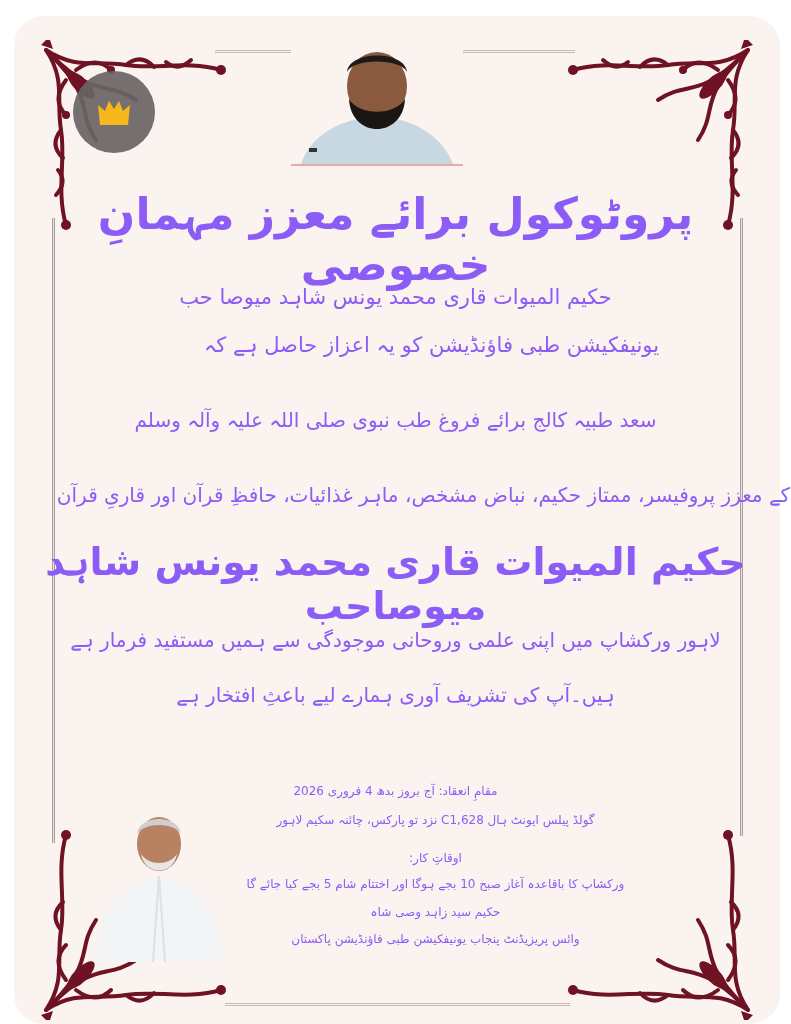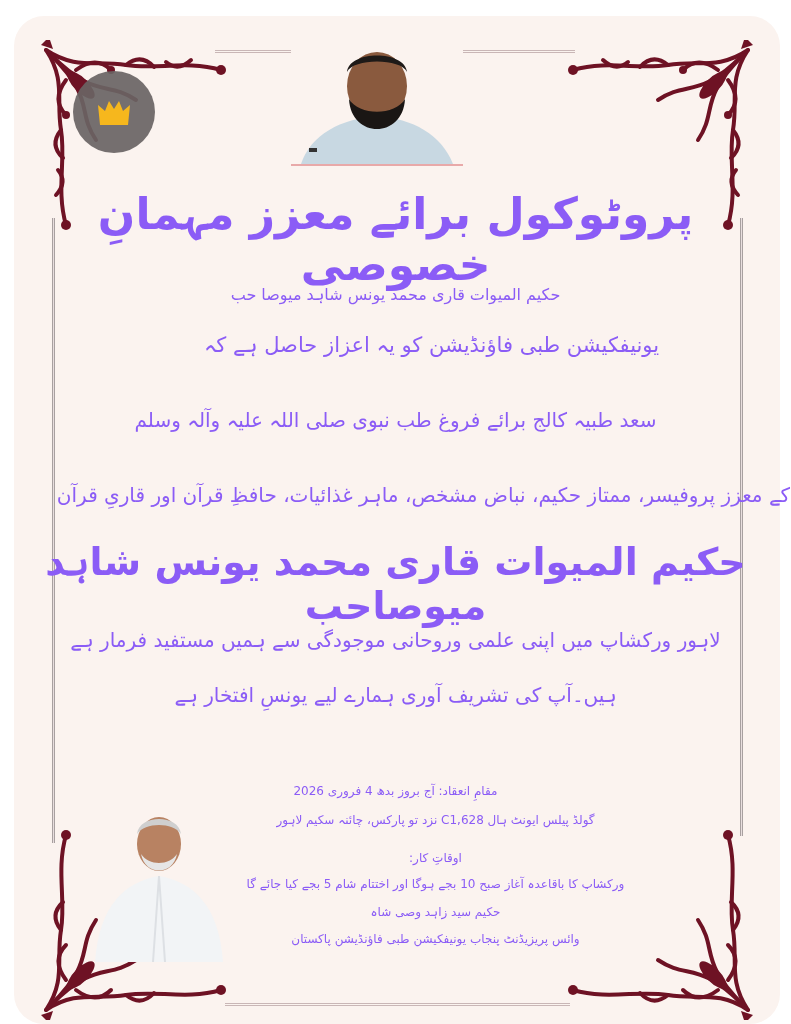--- a/index.html
+++ b/index.html
@@ -14,21 +14,21 @@
   .frame-line { position:absolute; background:#a08a8a; }
   .frame-line.h { height:3px; border-top:1px solid #c9b6b6; border-bottom:1px solid #c9b6b6; background:#fbf3ef; box-sizing:border-box; }
   .frame-line.v { width:3px; border-left:1px solid #a8a0a0; border-right:1px solid #a8a0a0; background:#e8dede; box-sizing:border-box; }
   .corner { position:absolute; width:190px; height:190px; }
   .corner svg { width:100%; height:100%; }
   .urdu {
     position:absolute; left:0; width:791px; text-align:center; direction:rtl;
     font-family: "DejaVu Sans", sans-serif; color:#8b5cf6;
   }
   .title { top:188px; font-size:44px; font-weight:bold; letter-spacing:1px; }
-  .l1 { top:285px; font-size:16px; }
+  .l1 { top:285px; font-size:21px; }
   .l2 { top:333px; font-size:21px;padding-left:36px; }
   .l3 { top:408px; font-size:20px; }
   .l4 { top:483px; font-size:20px;margin-left:28px; }
   .l5 { top:540px; font-size:38px; font-weight:bold; }
   .l6 { top:628px; font-size:20px; }
   .l7 { top:683px; font-size:20px; }
   .s1 { top:784px; font-size:12px; }
   .s2 { top:813px; font-size:12px; left:40px; }
   .s3 { top:851px; font-size:12px; left:40px; }
   .s4 { top:877px; font-size:12px; left:40px; }
@@ -172,20 +172,20 @@
   </svg>
 </div>
 
 <div class="urdu title">پروٹوکول برائے معزز مہمانِ خصوصی</div>
 <div class="urdu l1">حکیم المیوات قاری محمد یونس شاہد میوصا حب</div>
 <div class="urdu l2">یونیفکیشن طبی فاؤنڈیشن کو یہ اعزاز حاصل ہے کہ</div>
 <div class="urdu l3">سعد طبیہ کالج برائے فروغ طب نبوی صلی اللہ علیہ وآلہ وسلم</div>
 <div class="urdu l4">کے معزز پروفیسر، ممتاز حکیم، نباض مشخص، ماہر غذائیات، حافظِ قرآن اور قاریِ قرآن</div>
 <div class="urdu l5">حکیم المیوات قاری محمد یونس شاہد میوصاحب</div>
 <div class="urdu l6">لاہور ورکشاپ میں اپنی علمی وروحانی موجودگی سے ہمیں مستفید فرمار ہے</div>
-<div class="urdu l7">ہیں۔آپ کی تشریف آوری ہمارے لیے یونسِ افتخار ہے</div>
+<div class="urdu l7">ہیں۔آپ کی تشریف آوری ہمارے لیے باعثِ افتخار ہے</div>
 
 <div class="urdu s1">مقامِ انعقاد: آج بروز بدھ 4 فروری 2026</div>
 <div class="urdu s2">گولڈ پیلس ایونٹ ہال C1,628 نزد تو پارکس، چائنہ سکیم لاہور</div>
 <div class="urdu s3">اوقاتِ کار:</div>
 <div class="urdu s4">ورکشاپ کا باقاعدہ آغاز صبح 10 بجے ہوگا اور اختتام شام 5 بجے کیا جائے گا</div>
 <div class="urdu s5">حکیم سید زاہد وصی شاہ</div>
 <div class="urdu s6">وائس پریزیڈنٹ پنجاب یونیفکیشن طبی فاؤنڈیشن پاکستان</div>
 
 </body></html>

